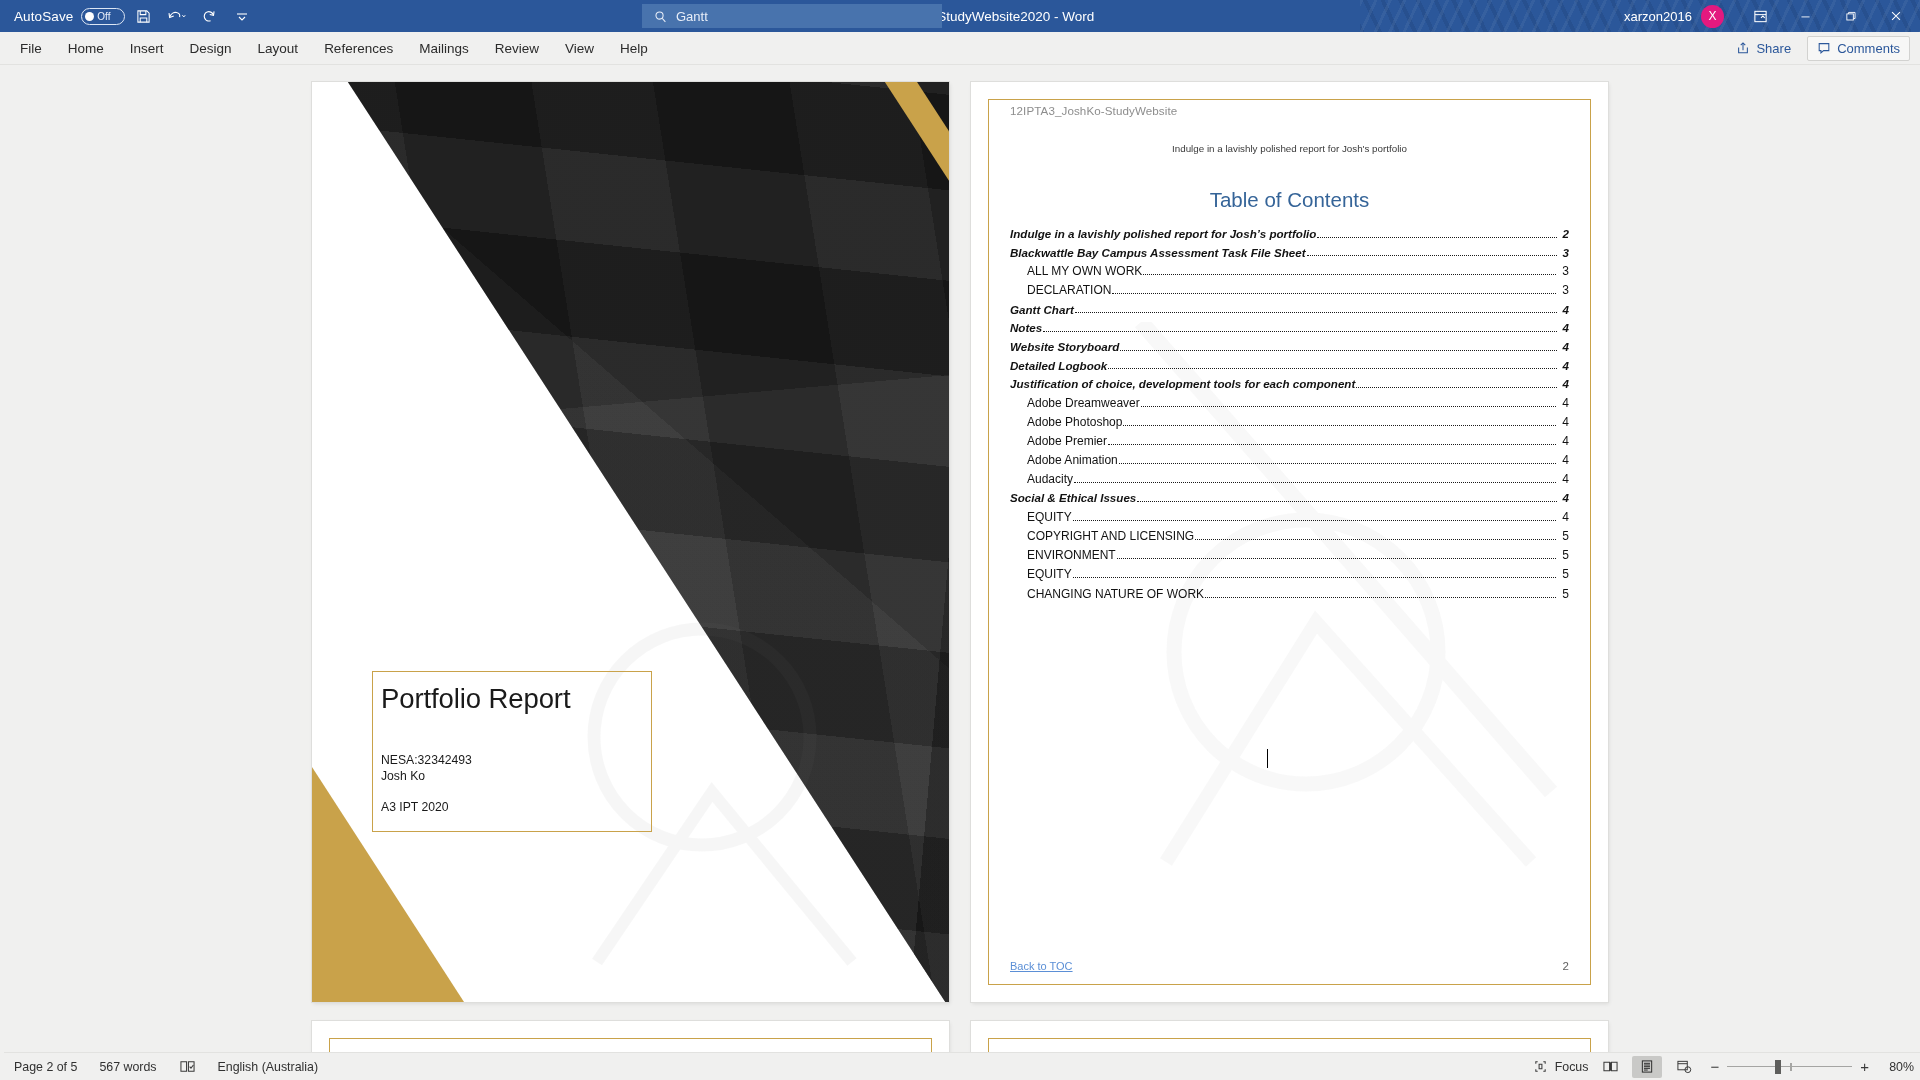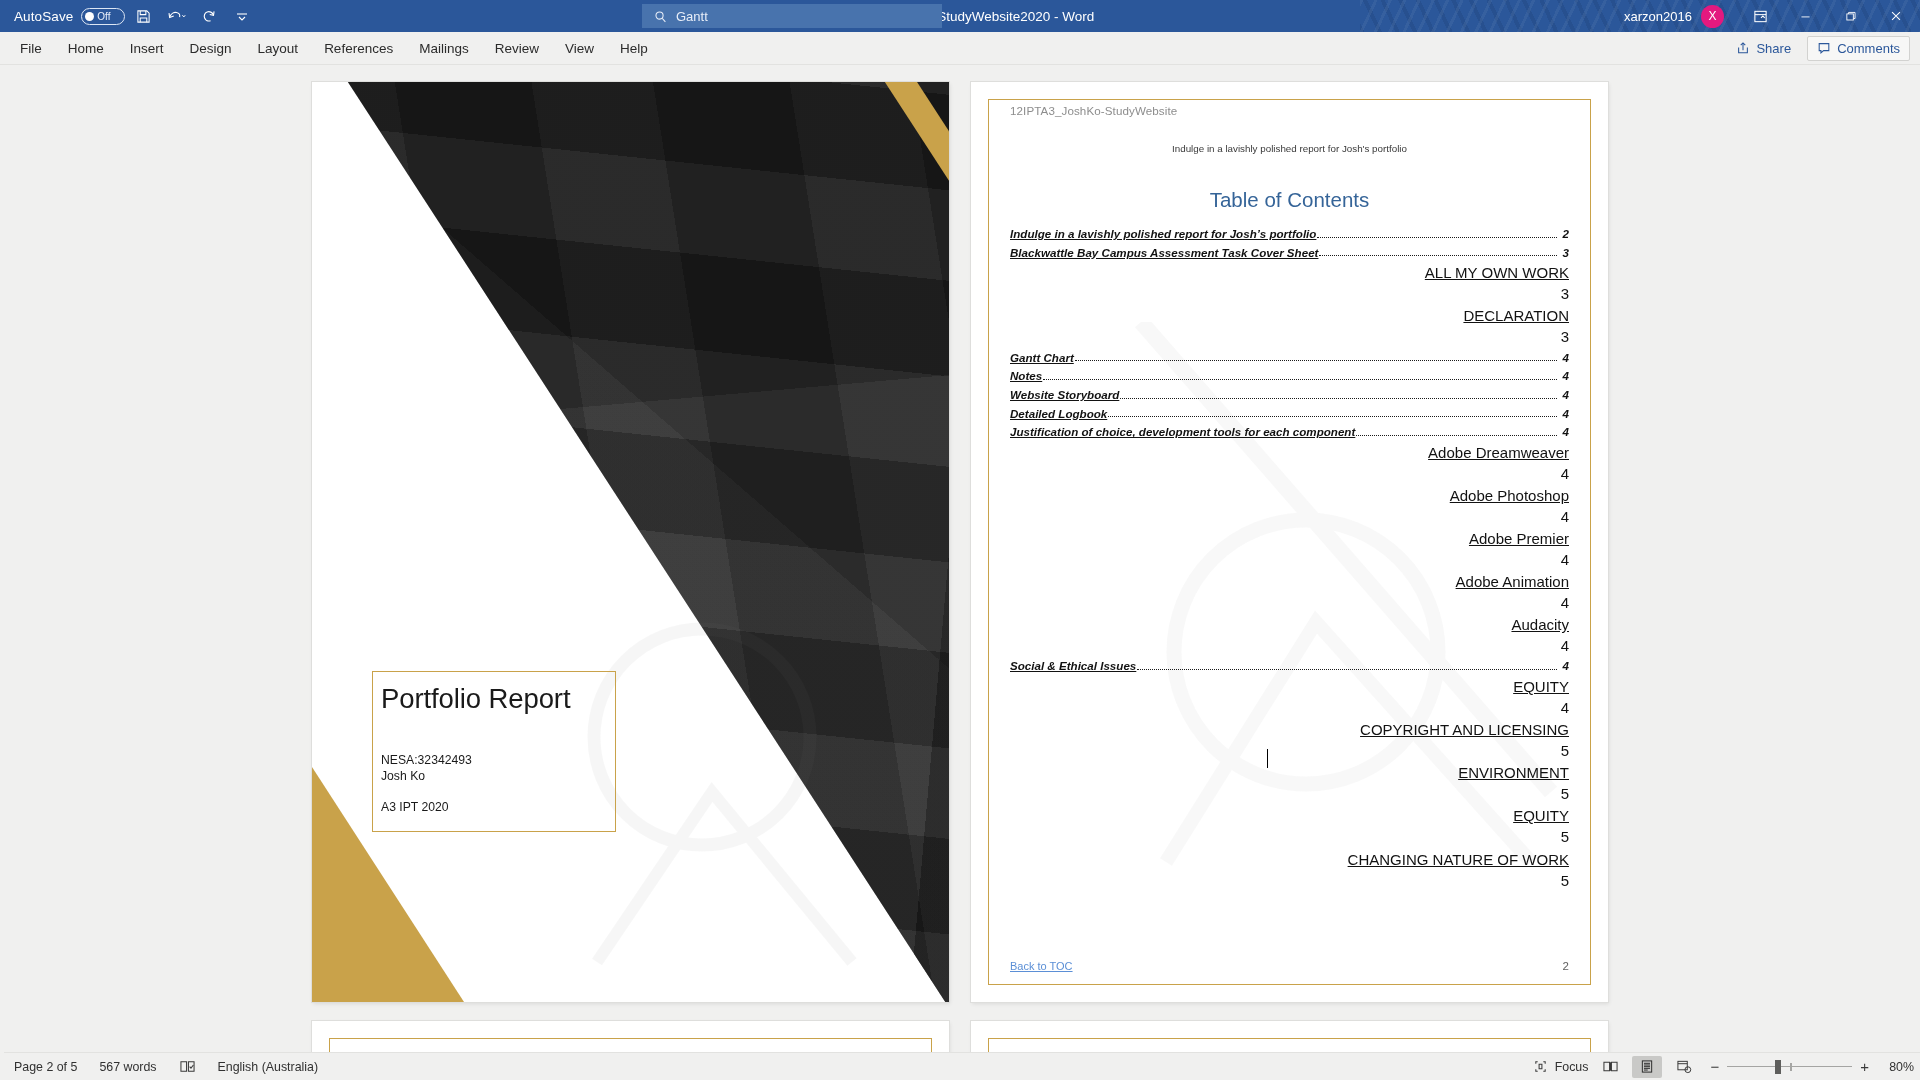--- a/index.html
+++ b/index.html
@@ -131,21 +131,21 @@
   .cover-gold-tri {
     position: absolute; left: 0; bottom: 0; width: 0; height: 0;
     border-left: 152px solid #c9a24a;
     border-top: 235px solid transparent;
   }
   .cover-watermark {
     position: absolute; left: 240px; bottom: 30px; width: 330px; height: 430px;
     opacity: .06; pointer-events: none;
   }
   .title-box {
-    position: absolute; left: 60px; top: 589px; width: 244px;
+    position: absolute; left: 60px; top: 589px; width: 280px;
     border: 1px solid #c9a24a; padding: 12px 8px 16px 8px; background: transparent;
   }
   .title-box .big {
     font-size: 27.5px; color: #1a1a1a; line-height: 1.12; font-weight: 400;
     letter-spacing: -.1px; white-space: nowrap;
   }
   .title-box .meta { font-size: 12.2px; color: #1a1a1a; line-height: 1.33; margin-top: 37px; }
   .title-box .meta .gap { height: 15px; }
 
   
@@ -160,22 +160,22 @@
   .toc-title {
     text-align: center; color: #356498; font-size: 20.5px; margin-top: 34px;
     font-family: "Liberation Sans", sans-serif; font-weight: 400;
   }
   .toc-list { margin-top: 16px; }
   .toc-row {
     display: flex; align-items: flex-end; font-size: 11.6px; color: #121212;
     line-height: 1.0; margin-bottom: 7.1px; white-space: nowrap;
   }
   .toc-row.lvl1 { font-style: italic; font-weight: 700; }
-  .toc-row.lvl2 { font-size: 15px; padding-left: 17px; font-weight: 400; flex-direction: column; }
-  .toc-row .label { flex: none; text-decoration: underline; }
+  .toc-row.lvl2 { font-size: 12px; padding-left: 17px; font-weight: 400; }
+  .toc-row .label { flex: none; }
   .toc-row .leader {
     flex: 1 1 auto; overflow: hidden; margin: 0 1px 2px 1px;
     border-bottom: 1.3px dotted #1a1a1a; height: 4px;
   }
   .toc-row .pg { flex: none; padding-left: 5px; }
   .toc-row.lvl1 .pg { font-weight: 700; }
 
   .toc-caret {
     position: absolute; left: 296px; top: 667px; width: 1px; height: 19px; background: #000;
   }
@@ -382,21 +382,21 @@
         <div class="doc-subtitle">Indulge in a lavishly polished report for Josh's portfolio</div>
         <div class="toc-title">Table of Contents</div>
 
         <div class="toc-list">
           <div class="toc-row lvl1">
             <span class="label">Indulge in a lavishly polished report for Josh’s portfolio</span>
             <span class="leader"></span>
             <span class="pg">2</span>
           </div>
           <div class="toc-row lvl1">
-            <span class="label">Blackwattle Bay Campus Assessment Task Cover Sheet </span>
+            <span class="label">Blackwattle Bay Campus Assessment Task File Sheet </span>
             <span class="leader"></span>
             <span class="pg">3</span>
           </div>
           <div class="toc-row lvl2">
             <span class="label">ALL MY OWN WORK </span>
             <span class="leader"></span>
             <span class="pg">3</span>
           </div>
           <div class="toc-row lvl2">
             <span class="label">DECLARATION</span>

